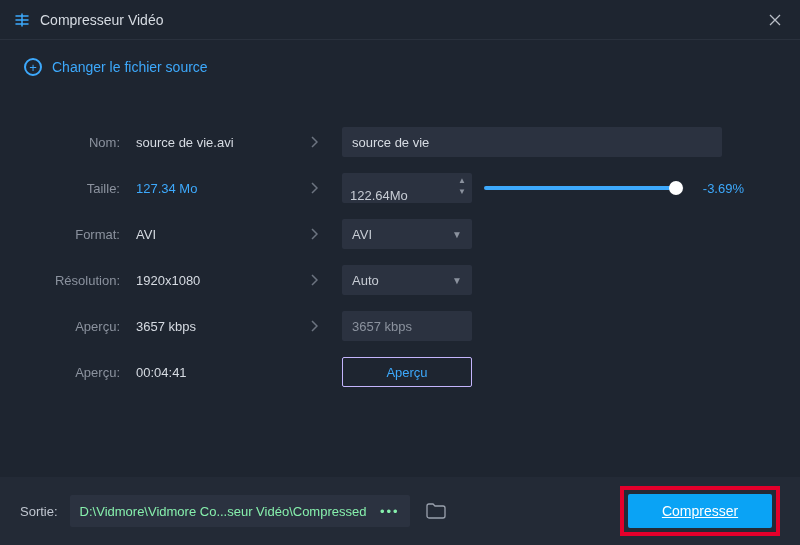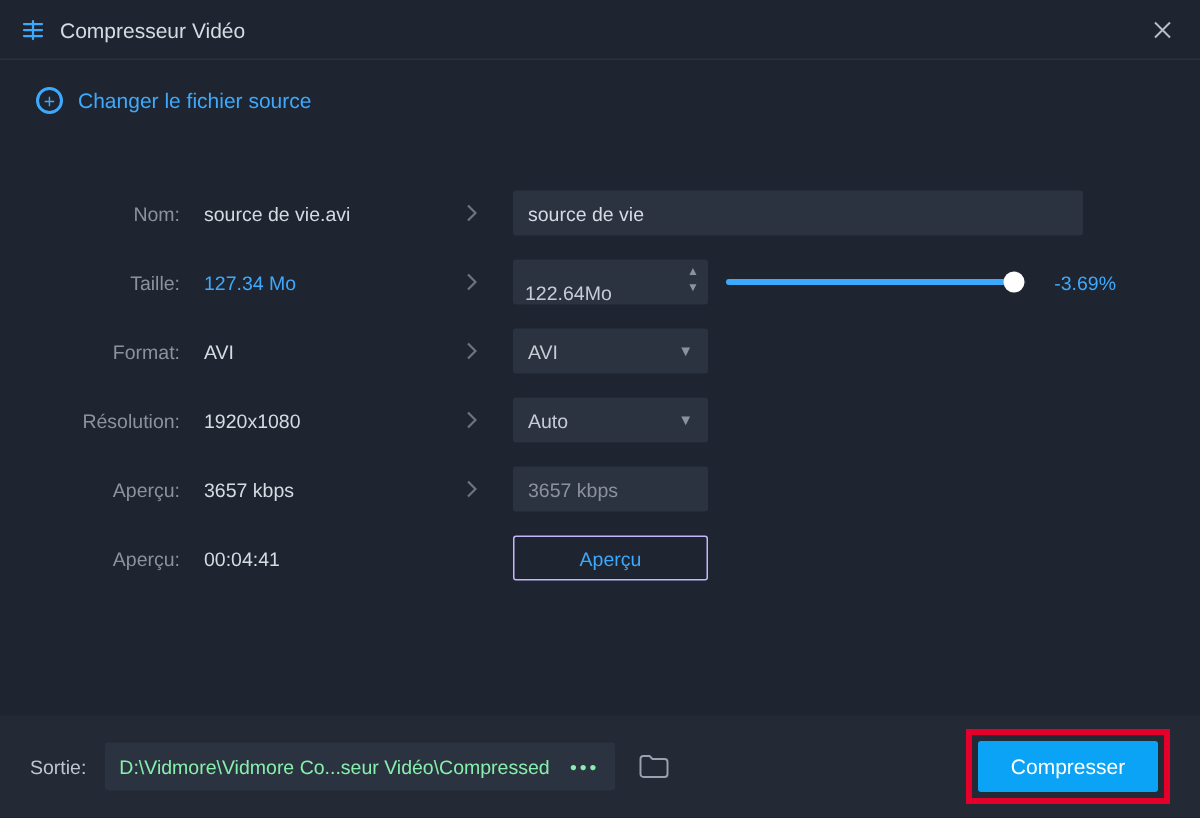--- a/index.html
+++ b/index.html
@@ -123,22 +123,22 @@
   .folder-open {
     color: #9ba2af; cursor: pointer; padding: 4px;
   }
   .compress-wrap {
     margin-left: auto;
     border: 4px solid #e4002b;
     padding: 4px;
   }
   .compress-btn {
     background: #0aa3f5; color: #fff; border: none;
-    height: 34px; width: 120px; font-size: 14px;
-    border-radius: 2px; cursor: pointer;
+    height: 34px; width: 144px; font-size: 14px;
+    border-radius: 2px; cursor: pointer; text-decoration: underline;
   }
   svg { display: block; }
 </style>
 </head>
 <body>
 
 <div class="titlebar">
   <span class="app-icon">
     <svg width="16" height="16" viewBox="0 0 16 16">
         <path d="M2 4h12M2 8h12M2 12h12M8 2v12" stroke="#3da9fc" stroke-width="1.5" stroke-linecap="round"></path>

